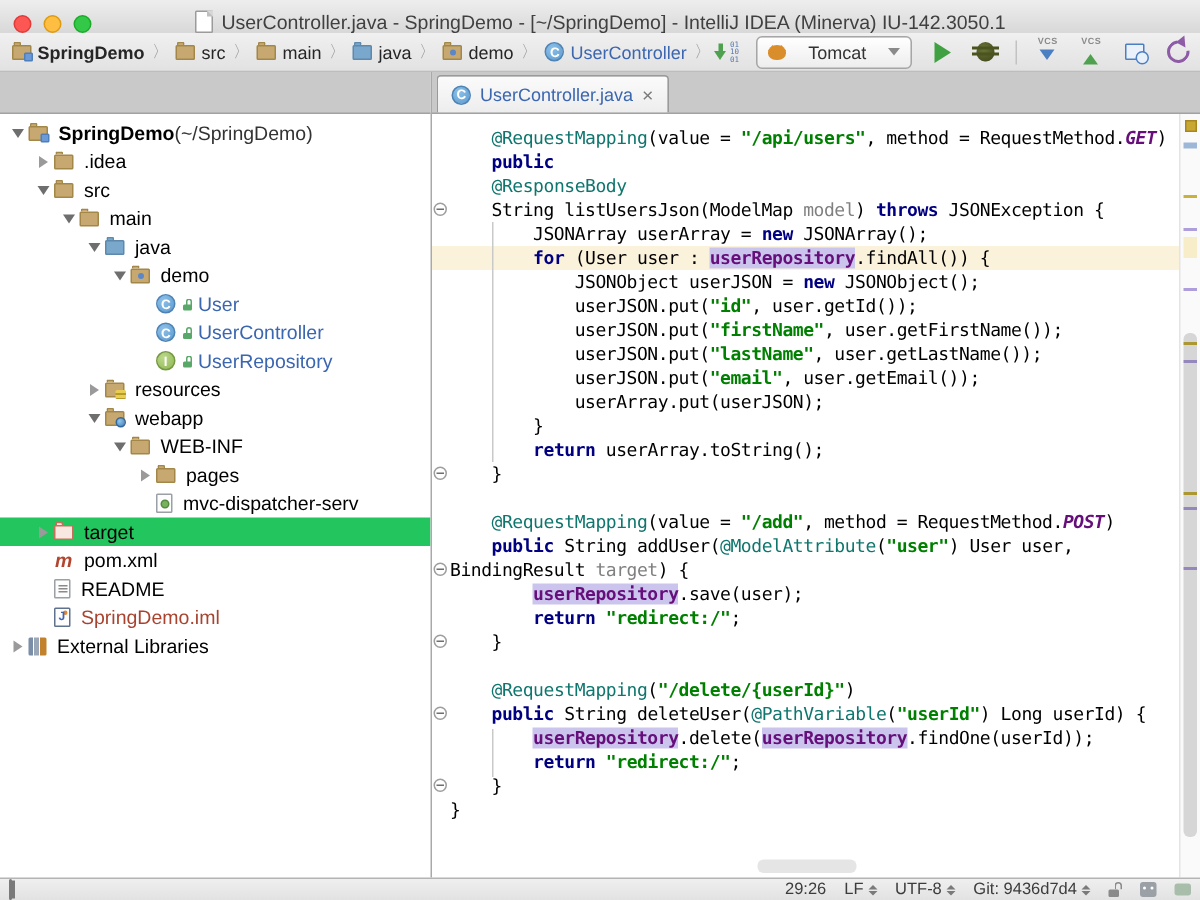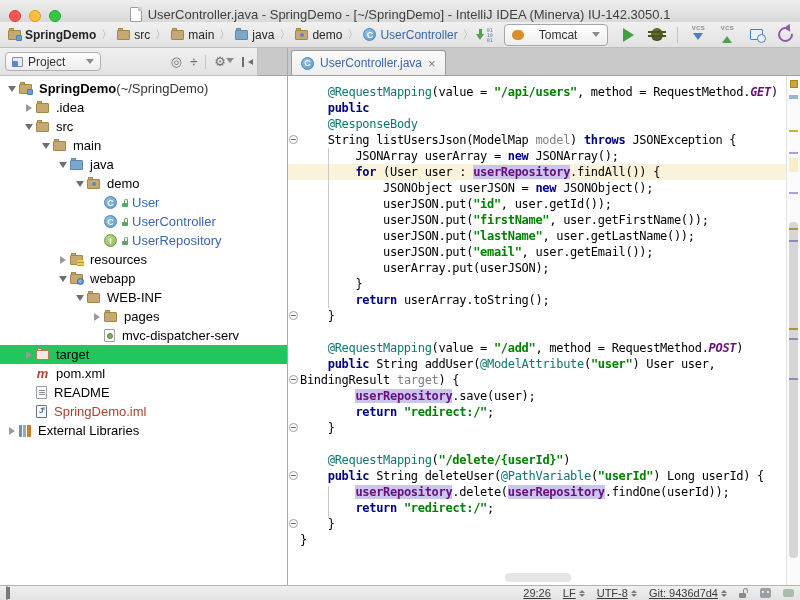--- a/index.html
+++ b/index.html
@@ -127,21 +127,21 @@
   .fguide{position:absolute;width:1px;background:#C9C9C9;}
   .stripe{position:absolute;right:0;top:0;bottom:0;width:14px;background:#FAFAFA;border-left:1px solid #E4E4E4;box-sizing:border-box;}
   .smark{position:absolute;left:2px;right:2px;height:2px;}
   .sq-ind{position:absolute;left:3px;top:4px;width:8px;height:8px;background:#C9A733;border:1px solid #A8861F;box-sizing:border-box;}
   .vthumb{position:absolute;left:2px;width:9px;border-radius:4px;background:rgba(0,0,0,0.14);}
   .hthumb{position:absolute;height:9px;bottom:3px;border-radius:4px;background:rgba(0,0,0,0.10);}
   
   .statusbar{position:absolute;left:0;top:585px;width:800px;height:15px;background:linear-gradient(#EFEFEF,#E2E2E2);
     border-top:1px solid #B4B4B4;box-sizing:border-box;display:flex;align-items:center;font-size:11px;color:#3C3C3C;padding:0 6px;}
   .sb-right{margin-left:auto;display:flex;align-items:center;gap:12px;}
-  .sb-item{display:flex;align-items:center;gap:2px;text-decoration:underline;}
+  .sb-item{display:flex;align-items:center;gap:2px;}
   .updn{display:inline-flex;flex-direction:column;gap:1px;margin-left:1px;}
   .updn i{display:block;width:0;height:0;border:3px solid transparent;}
   .updn .u{border-bottom:3px solid #7A7A7A;border-top:none;}
   .updn .d{border-top:3px solid #7A7A7A;border-bottom:none;}
   .ic-toggle{width:12px;height:9px;border:1px solid #7A7A7A;box-sizing:border-box;position:relative;border-radius:1px;}
   .ic-toggle::after{content:"";position:absolute;left:0;top:0;bottom:0;width:3px;background:#7A7A7A;}
   .ic-ulock{width:9px;height:10px;position:relative;}
   .ic-ulock::before{content:"";position:absolute;right:0;top:0;width:5px;height:5px;border:1.5px solid #8A8A8A;border-bottom:none;border-radius:3px 3px 0 0;box-sizing:border-box;}
   .ic-ulock::after{content:"";position:absolute;left:0;bottom:0;width:7px;height:5px;background:#8A8A8A;border-radius:1px;}
   .ic-hector{width:11px;height:10px;background:#9AA0A6;border-radius:2px;position:relative;}
@@ -239,43 +239,20 @@
       <span class="tbtn">
           <span class="ic-grid"></span>
         </span>
 
     </div>
   </div>
 
   <div class="main">
     <div class="left">
       <div class="leftheader">
-        <div class="pheader">
-          <span class="pcombo">
-            <span class="ic-toolwin"></span>
-            <span>Project</span>
-            <span class="caret-dn" style="margin-left:auto"></span>
-          </span>
-          <span class="phicons">
-            <span class="phico">
-                <span>◎</span>
-              </span>
-            <span class="phico" style="font-weight:bold">
-                <span>÷</span>
-              </span>
-            <span class="phsep"></span>
-            <span class="phico">
-                <span>⚙</span>
-                <span class="caret-dn" style="margin-top:1px"></span>
-              </span>
-            <span class="phico">
-                <span class="ic-hide"></span>
-              </span>
-          </span>
-        </div>
         <div class="tabfill"></div>
       </div>
       <div class="tree">
           <div class="tree-row" style="padding-left: 5px;">
             <span class="tri tri-down"></span>
             <span class="tico">
               <span class="fold-tan">
                 <span class="ov-bluesq"></span>
               </span>
             </span>

